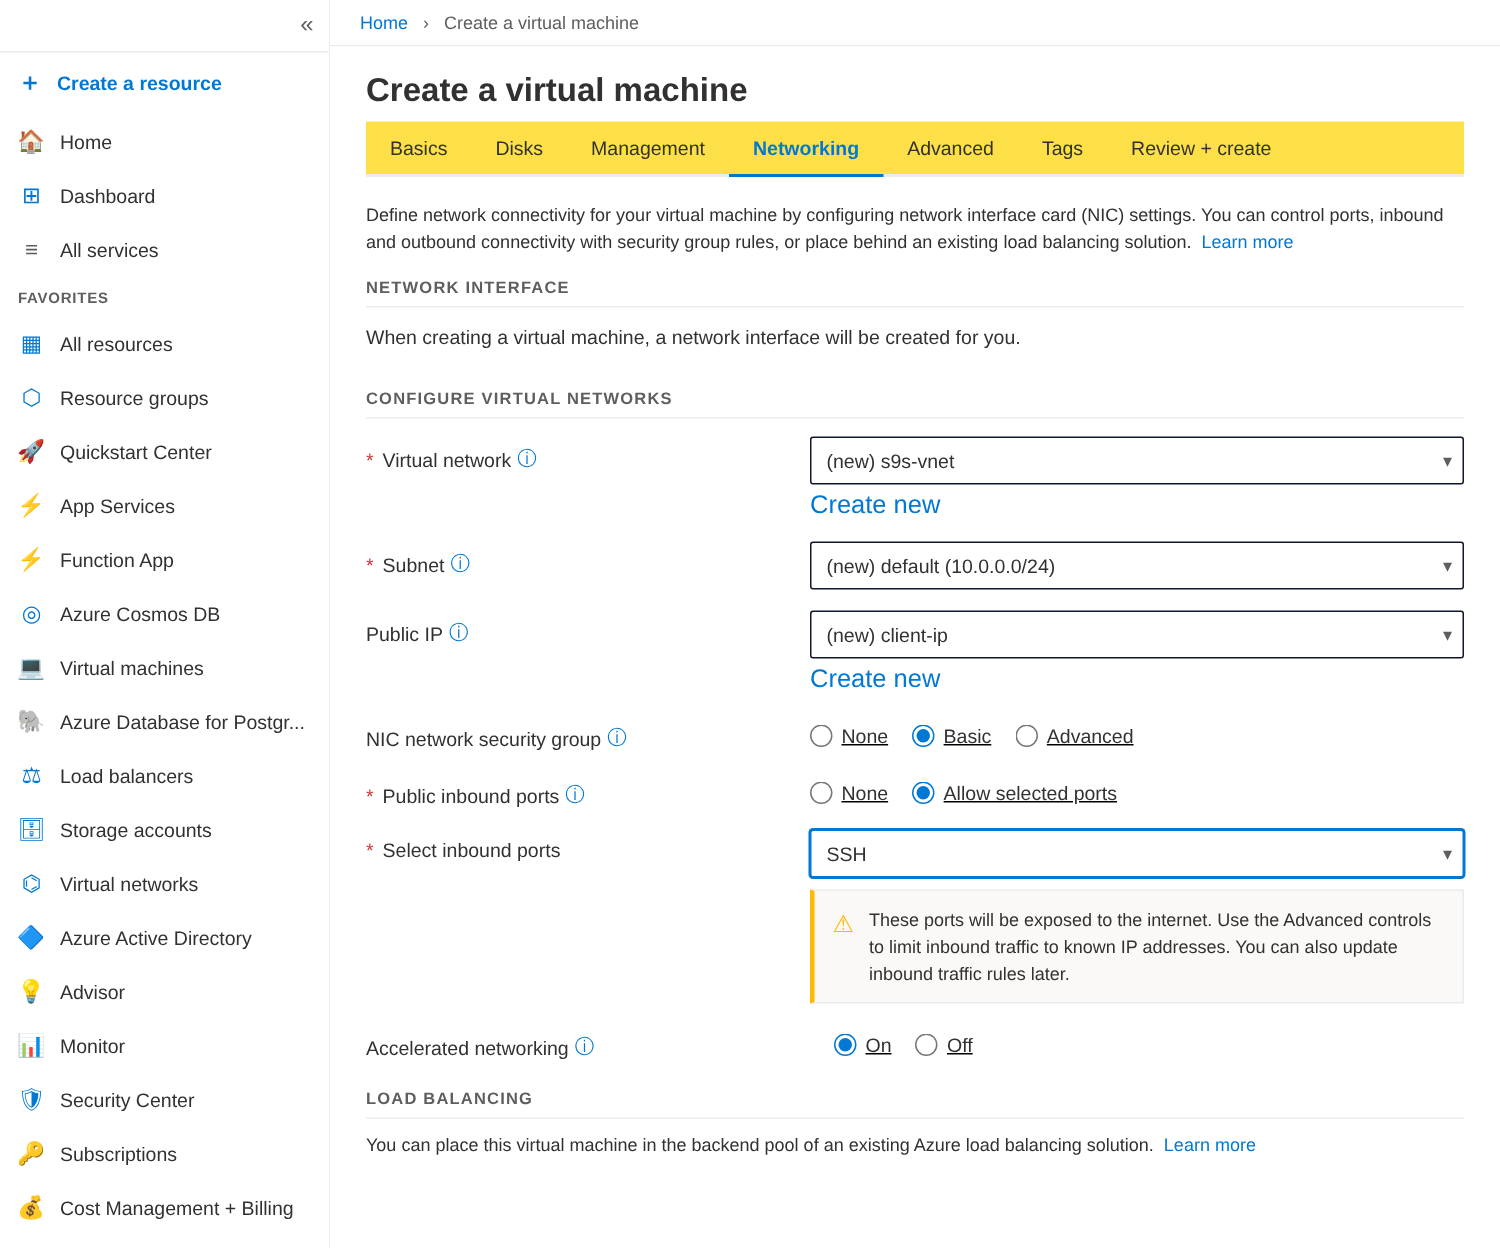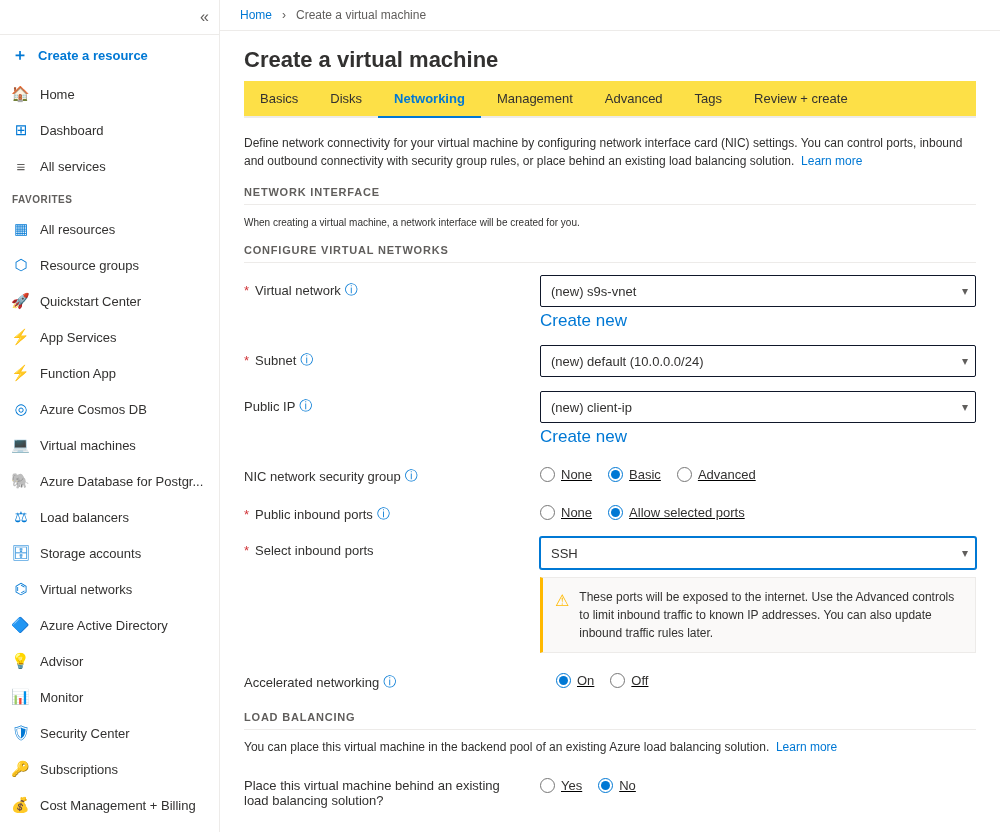--- a/index.html
+++ b/index.html
@@ -153,23 +153,23 @@
       font-weight: 700;
       color: #605e5c;
       letter-spacing: 0.8px;
       text-transform: uppercase;
       margin: 16px 0 12px 0;
       padding-bottom: 6px;
       border-bottom: 1px solid #edebe9;
     }
 
     .section-subtitle {
-      font-size: 10px;
-      color: #323130;
-      margin-bottom: 16px;
+      font-size: 13px;
+      color: #323130;
+      margin-bottom: 28px;
     }
 
     .form-row {
       display: flex;
       align-items: flex-start;
       margin-bottom: 14px;
       gap: 16px;
     }
     .form-label {
       width: 280px;
@@ -402,22 +402,22 @@
     <span>Create a virtual machine</span>
   </div>
 
   <div class="content">
     <div class="page-header">
       <div class="page-title">Create a virtual machine</div>
 
       <div class="tabs" id="tabs-container">
           <div class="tab">Basics</div>
           <div class="tab">Disks</div>
+          <div class="tab">Management</div>
           <div class="tab active">Networking</div>
-          <div class="tab">Management</div>
           <div class="tab">Advanced</div>
           <div class="tab">Tags</div>
           <div class="tab">Review + create</div>
         </div>
     </div>
 
     <div class="form-body">
 
       <p class="description">
         <span>Define network connectivity for your virtual machine by configuring network interface card (NIC) settings. You can control ports, inbound and outbound connectivity with security group rules, or place behind an existing load balancing solution.</span>
@@ -558,33 +558,16 @@
           </div>
         </div>
       </div>
 
       <div class="load-section-title">LOAD BALANCING</div>
       <p class="description">
         <span>You can place this virtual machine in the backend pool of an existing Azure load balancing solution.</span>
         &nbsp;<a>Learn more</a>
       </p>
 
-      <div class="form-row">
-        <div class="form-label">
-          <span>Place this virtual machine behind an existing load balancing solution?</span>
-        </div>
-        <div class="form-control">
-          <div class="radio-group">
-            <label class="radio-option">
-              <input type="radio" name="lb-option" style=""> 
-                <span>Yes</span>
-            </label>
-            <label class="radio-option">
-              <input type="radio" name="lb-option" checked="" style=""> 
-                <span>No</span>
-            </label>
-          </div>
-        </div>
-      </div>
 
     </div>
   </div>
 </div>
 
 </body></html>

